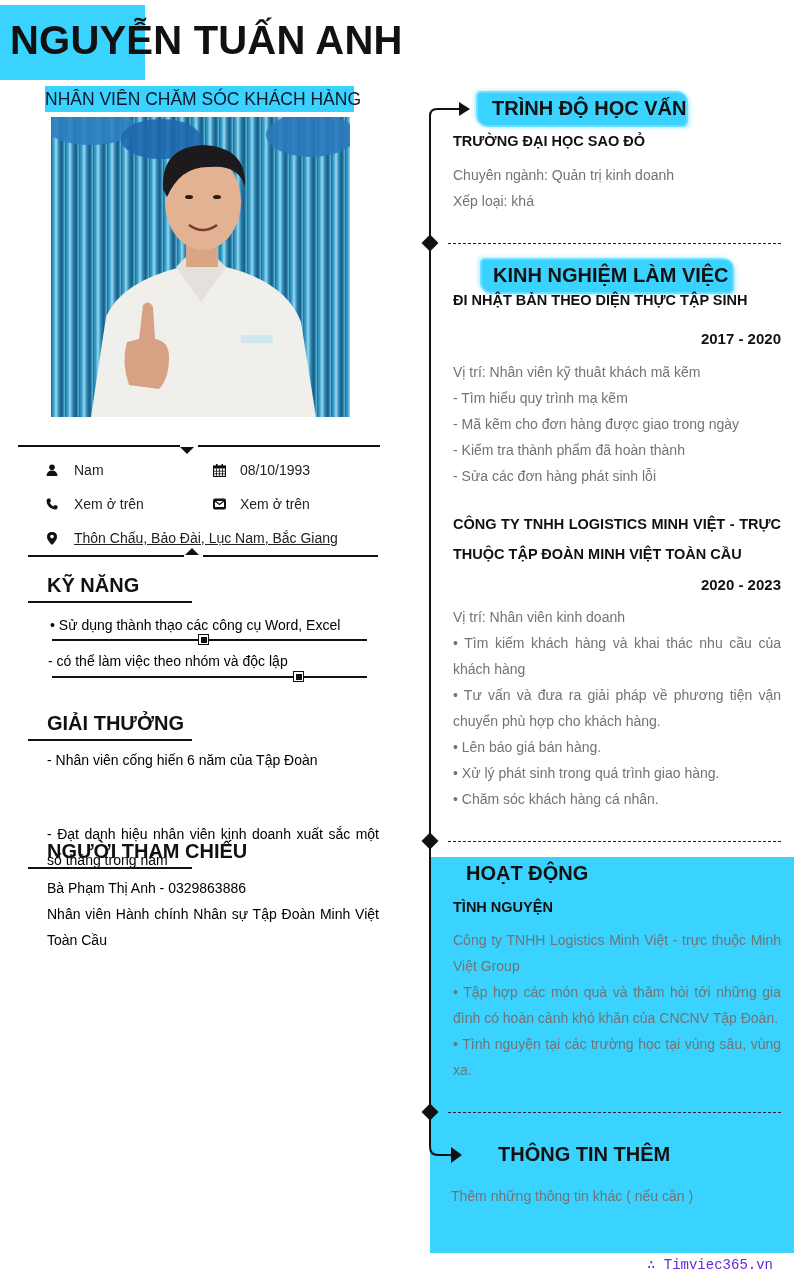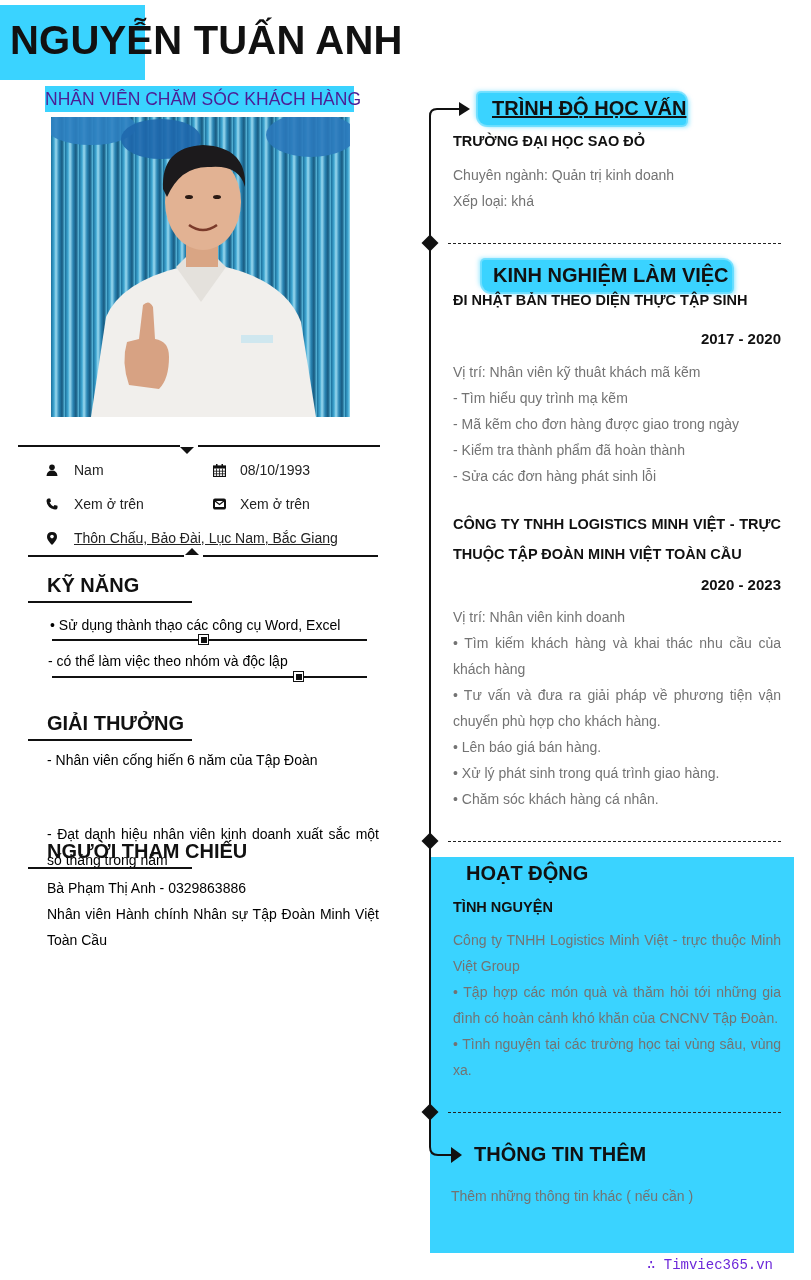--- a/index.html
+++ b/index.html
@@ -4,21 +4,21 @@
   <style>
     * { box-sizing: border-box; margin: 0; padding: 0; }
     html, body { width: 811px; height: 1280px; background: #ffffff; overflow: hidden; }
     body { position: relative; font-family: "Liberation Sans", "DejaVu Sans", sans-serif; color: #1c1c1c; }
 
     .abs { position: absolute; }
 
     
     .name-block { left: 0; top: 5px; width: 145px; height: 75px; background: #3ad3ff; }
     .name-text { left: 10px; top: 18px; font-size: 40px; font-weight: 700; color: #111; letter-spacing: 0.2px; white-space: nowrap; }
-    .job-title { left: 45px; top: 86px; height: 26px; width: 309px; background: #3ad3ff; font-size: 17.5px; color: #4c1d95; line-height: 26px; text-align: center; white-space: nowrap; }
+    .job-title { left: 45px; top: 86px; height: 26px; width: 309px; background: #3ad3ff; font-size: 17.5px; color: #0f172a; line-height: 26px; text-align: center; white-space: nowrap; }
 
     
     .photo { left: 51px; top: 117px; width: 299px; height: 300px; overflow: hidden;
       background: repeating-linear-gradient(90deg, #1c6f9a 0px, #3fa7d2 3px, #9ad9ef 5px, #2a86b5 8px, #17597f 11px, #5bbce0 14px);
     }
     .photo svg { position: absolute; left: 0; top: 0; }
 
     
     .div-line { height: 2px; background: #111; }
     .tri-down { width: 0; height: 0; border-left: 7px solid transparent; border-right: 7px solid transparent; border-top: 7px solid #111; }
@@ -192,21 +192,21 @@
 <div class="abs diamond" style="left:424px; top:237px;"></div>
 <div class="abs dash-line" style="left:448px; top:243px; width:333px;"></div>
 
 <div class="abs diamond" style="left:424px; top:835px;"></div>
 <div class="abs dash-line" style="left:448px; top:841px; width:333px;"></div>
 
 <div class="abs diamond" style="left:424px; top:1106px;"></div>
 <div class="abs dash-line" style="left:448px; top:1112px; width:333px;"></div>
 
 <div class="abs brush" style="left:478px; top:93px; width:208px;"></div>
-<div class="abs brush-title" style="left:492px; top:97px;text-decoration:underline;">TRÌNH ĐỘ HỌC VẤN</div>
+<div class="abs brush-title" style="left:492px; top:97px;">TRÌNH ĐỘ HỌC VẤN</div>
 <div class="abs r-bold" style="left:453px; top:133px;">TRƯỜNG ĐẠI HỌC SAO ĐỎ</div>
 <div class="abs r-txt" style="left:453px; top:162px;">Chuyên ngành: Quản trị kinh doanh</div>
 <div class="abs r-txt" style="left:453px; top:188px;">Xếp loại: khá</div>
 
 <div class="abs brush" style="left:482px; top:260px; width:250px;"></div>
 <div class="abs brush-title" style="left:493px; top:264px;">KINH NGHIỆM LÀM VIỆC</div>
 
 <div class="abs r-bold" style="left:453px; top:292px;">ĐI NHẬT BẢN THEO DIỆN THỰC TẬP SINH</div>
 <div class="abs r-date" style="left:453px; top:330px; width:328px;">2017 - 2020</div>
 <div class="abs r-txt" style="left:453px; top:359px;">Vị trí: Nhân viên kỹ thuât khách mã kẽm</div>
@@ -223,16 +223,16 @@
 <div class="abs r-txt" style="left:453px; top:734px;">• Lên báo giá bán hàng.</div>
 <div class="abs r-txt" style="left:453px; top:760px;">• Xử lý phát sinh trong quá trình giao hàng.</div>
 <div class="abs r-txt" style="left:453px; top:786px;">• Chăm sóc khách hàng cá nhân.</div>
 
 <div class="abs brush-title" style="left:466px; top:862px;">HOẠT ĐỘNG</div>
 <div class="abs r-bold" style="left:453px; top:899px;">TÌNH NGUYỆN</div>
 <div class="abs r-txt txt-justify" style="left:453px; top:927px; width:328px;">Công ty TNHH Logistics Minh Việt - trực thuộc Minh Việt Group</div>
 <div class="abs r-txt txt-justify" style="left:453px; top:979px; width:328px;">• Tập hợp các món quà và thăm hỏi tới những gia đình có hoàn cảnh khó khăn của CNCNV Tập Đoàn.</div>
 <div class="abs r-txt txt-justify" style="left:453px; top:1031px; width:328px;">• Tình nguyện tại các trường học tại vùng sâu, vùng xa.</div>
 
-<div class="abs brush-title" style="left:474px; top:1143px;text-align:right;">THÔNG TIN THÊM</div>
+<div class="abs brush-title" style="left:498px; top:1143px;text-align:right;">THÔNG TIN THÊM</div>
 <div class="abs r-txt" style="left:451px; top:1183px;">Thêm những thông tin khác ( nếu cần )</div>
 
 <div class="abs watermark">∴ Timviec365.vn</div>
 
 </body></html>

